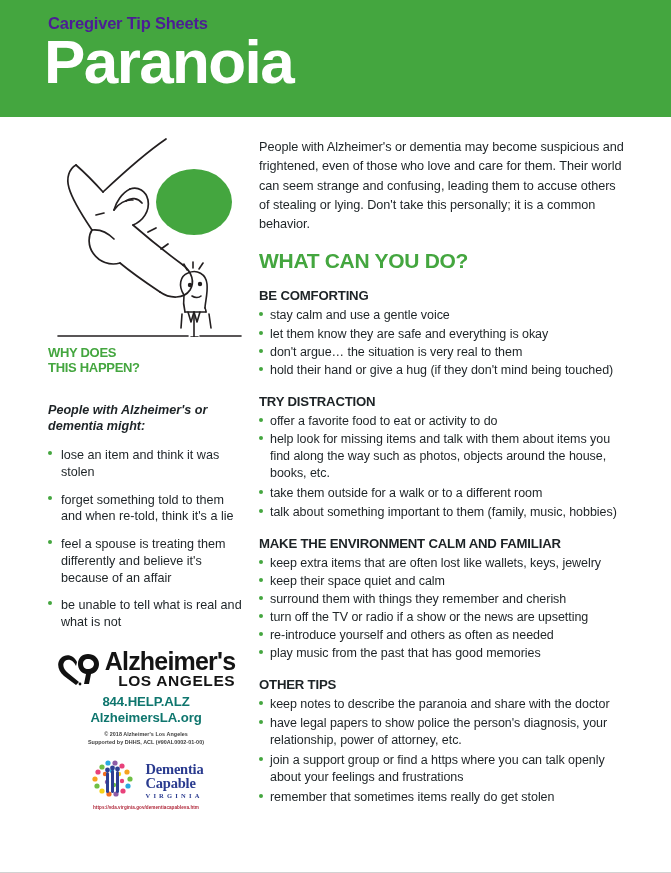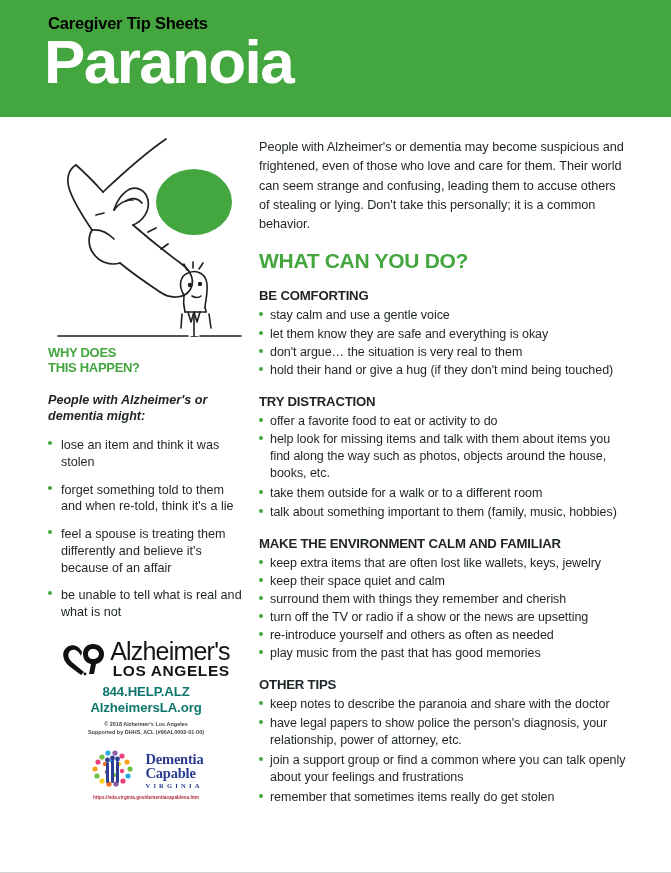--- a/index.html
+++ b/index.html
@@ -26,21 +26,21 @@
     position: absolute;
     left: 0; top: 0;
     width: 671px; height: 117px;
     background: #44a63f;
   }
   .header-kicker {
     position: absolute;
     left: 48px; top: 14px;
     font-size: 16.5px;
     font-weight: bold;
-    color: #000000;
+    color: #4c1d95;
     letter-spacing: -0.2px;
   }
   .header-title {
     position: absolute;
     left: 44px; top: 31px;
     font-size: 62px;
     font-weight: bold;
     color: #ffffff;
     letter-spacing: -1.6px;
     line-height: 1;
@@ -61,21 +61,21 @@
 
   .left-heading {
     margin-top: 8px;
     font-size: 13px;
     font-weight: bold;
     color: #44a63f;
     line-height: 1.18;
     letter-spacing: -0.3px;
   }
   .left-intro {
-    margin-top: 16px;
+    margin-top: 26px;
     font-size: 12.6px;
     font-style: italic;
     font-weight: bold;
     color: #1d2326;
     line-height: 1.33;
   }
   .left-list {
     margin: 12px 0 0 0;
     padding: 0;
     list-style: none;
@@ -104,21 +104,21 @@
   }
   .alz-logo {
     display: flex;
     align-items: center;
     justify-content: center;
     gap: 4px;
   }
   .alz-wordmark { text-align: left; }
   .alz-name {
     font-size: 25px;
-    font-weight: 400;
+    font-weight: 700;
     color: #141414;
     letter-spacing: -0.8px;
     line-height: 0.98;
   }
   .alz-sub {
     font-size: 15.5px;
     font-weight: bold;
     color: #141414;
     letter-spacing: 0.6px;
     line-height: 1.05;
@@ -391,19 +391,19 @@
         <li><span class="bul"></span><span>re-introduce yourself and others as often as needed</span></li>
         <li><span class="bul"></span><span>play music from the past that has good memories</span></li>
       </ul>
     </div>
 
     <div class="section">
       <div class="section-heading">OTHER TIPS</div>
       <ul class="tip-list">
         <li><span class="bul"></span><span>keep notes to describe the paranoia and share with the doctor</span></li>
         <li class="wrap"><span class="bul"></span><span>have legal papers to show police the person's diagnosis, your relationship, power of attorney, etc.</span></li>
-        <li class="wrap"><span class="bul"></span><span>join a support group or find a common where you can talk openly about your feelings and frustrations</span></li>
+        <li class="wrap"><span class="bul"></span><span>join a support group or find a https where you can talk openly about your feelings and frustrations</span></li>
         <li><span class="bul"></span><span>remember that sometimes items really do get stolen</span></li>
       </ul>
     </div>
 
   </div>
 </div>
 
 </body></html>

